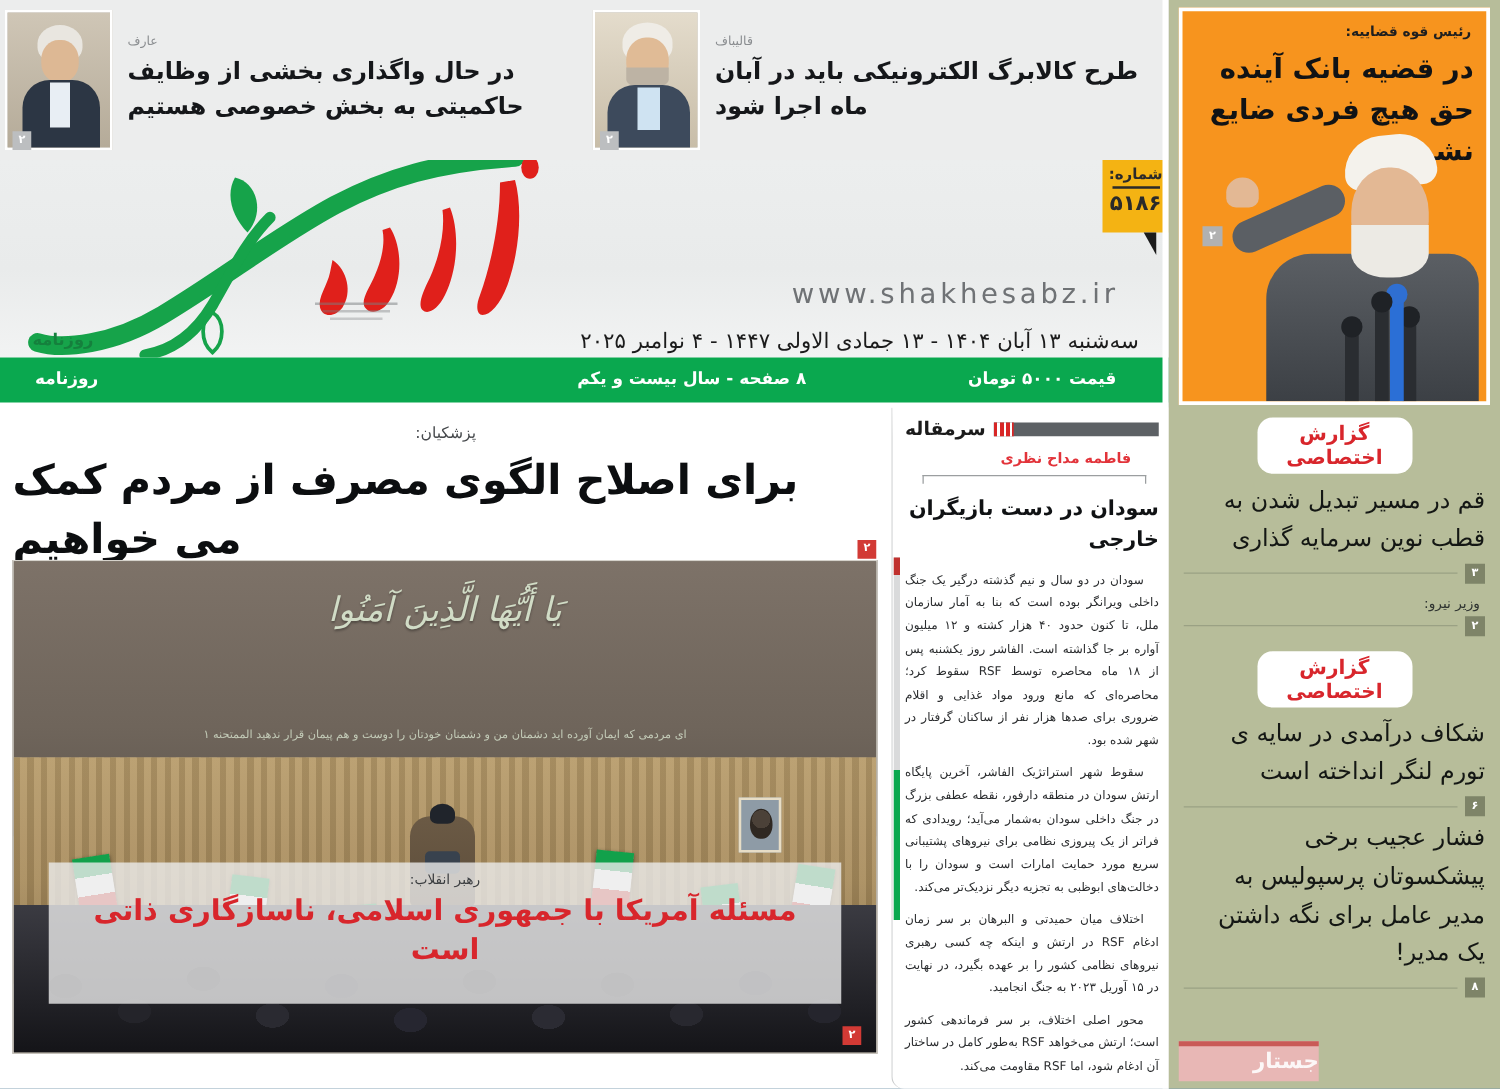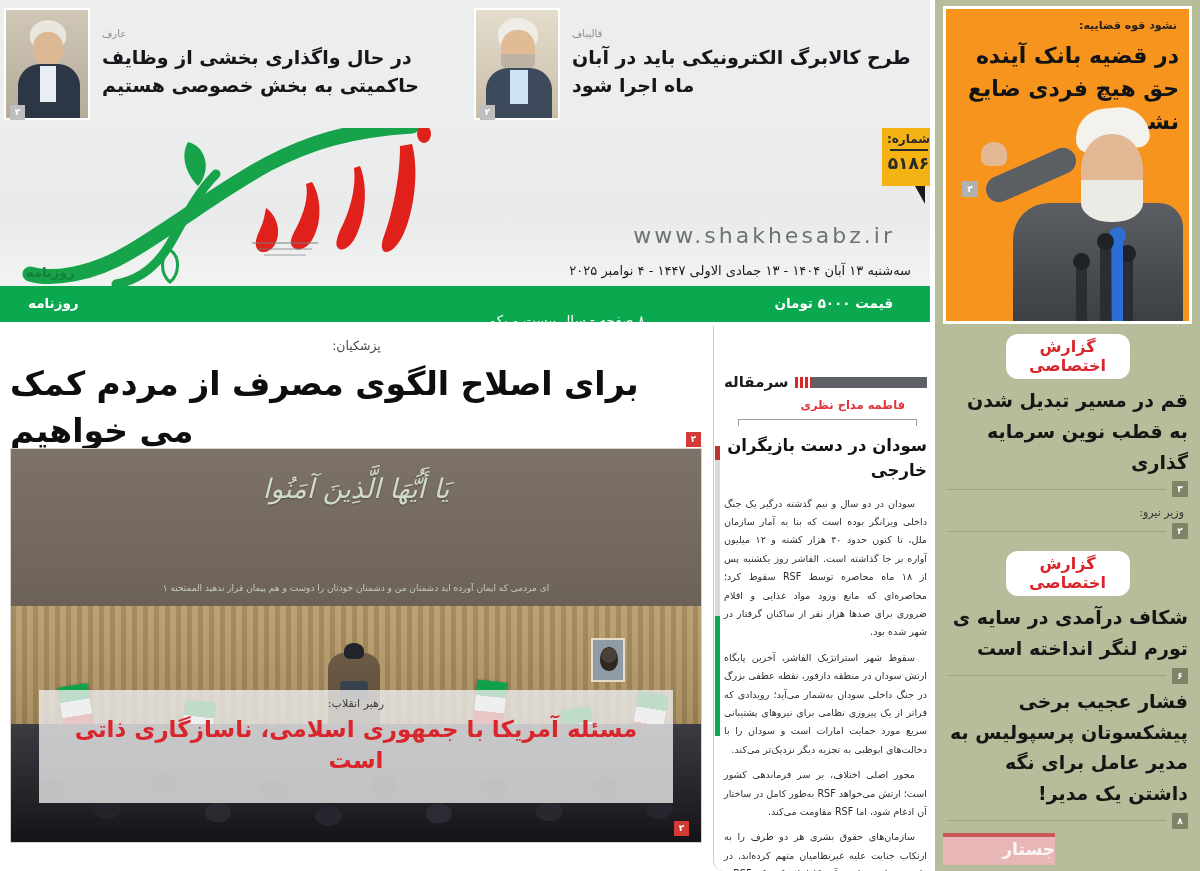--- a/index.html
+++ b/index.html
@@ -99,43 +99,43 @@
   }
   #logo-svg { position: absolute; left: 0; top: -4px; }
   #site-url {
     position: absolute; right: 40px; top: 95px;
     font-family: "DejaVu Sans", sans-serif;
     font-size: 22px; color: #6f7275;
     letter-spacing: 3px; direction: ltr;
   }
   #dateline {
     position: absolute; right: 24px; top: 135px;
-    font-size: 13px; color: #1b1b1b; direction: rtl;
+    font-size: 17px; color: #1b1b1b; direction: rtl;
   }
   #green-bar {
     position: absolute; left: 0; top: 286px;
     width: 935px; height: 36px;
     background: #0aa84f;
     color: #ffffff;
   }
   #green-bar .gb-price { position: absolute; right: 42px; top: 9px; font-size: 13.5px; font-weight: bold; }
-  #green-bar .gb-pages { position: absolute; right: 290px; top: 26px; font-size: 13.5px; font-weight: normal; }
+  #green-bar .gb-pages { position: absolute; right: 290px; top: 9px; font-size: 13.5px; font-weight: bold; }
   #green-bar .gb-kind  { position: absolute; left: 28px;  top: 9px; font-size: 13.5px; font-weight: bold; }
 
   
   #editorial {
     position: absolute; right: 0; top: 326px;
     width: 222px; height: 545px;
     border-left: 1px solid #c9cbcc;
     border-radius: 0 0 0 10px;
     padding: 8px 8px 0 10px;
     background: #ffffff;
     overflow: hidden;
   }
-  #ed-head { display: flex; flex-direction: row-reverse; align-items: center; gap: 6px; margin-top: 39px; }
+  #ed-head { display: flex; flex-direction: row-reverse; align-items: center; gap: 6px; }
   #ed-head .ed-label { font-size: 15px; font-weight: bold; color: #1b1b1b; white-space: nowrap; }
   #ed-head .ed-rule { flex: 1 1 auto; height: 11px; background: #5d6165; position: relative; }
   #ed-head .ed-rule::after {
     content: ""; position: absolute; left: 0; top: 0; width: 16px; height: 11px;
     background: repeating-linear-gradient(90deg,#d82626 0 3px,#ffffff 3px 5px);
   }
   #ed-author {
     margin-top: 7px; text-align: right; padding-right: 22px;
     font-size: 11.5px; font-weight: bold; color: #e2333a;
   }
@@ -382,21 +382,21 @@
     border-radius: 12px;
     text-align: center;
     font-size: 16px; font-weight: bold; color: #d8262c;
     padding: 3px 0 4px 0;
   }
   .sb-item { position: relative; padding: 0 4px 2px 4px; }
   .sb-item .it-kicker {
     text-align: right; font-size: 11px; color: #2e3330; margin: 7px 4px 0 0;
   }
   .sb-item .it-title {
-    text-align: right; font-size: 19px; font-weight: bold; color: #141714;
+    text-align: right; font-size: 19px; font-weight: normal; color: #141714;
     line-height: 1.62; padding-left: 2px;
   }
   .sb-item .it-foot {
     display: flex; align-items: center; gap: 6px;
     margin-top: 4px;
   }
   .sb-item .it-badge {
     width: 16px; height: 16px; background: #7e8468; color: #ffffff;
     font-size: 9px; line-height: 16px; text-align: center; font-weight: bold;
     flex: 0 0 16px;
@@ -517,20 +517,21 @@
         <div class="ed-rule"></div>
       </div>
 
       <div id="ed-author">فاطمه مداح نظری</div>
       <div id="ed-divider"></div>
       <div id="ed-title">سودان در دست بازیگران خارجی</div>
 
       <div id="ed-body">
         <p>سودان در دو سال و نیم گذشته درگیر یک جنگ داخلی ویرانگر بوده است که بنا به آمار سازمان ملل، تا کنون حدود ۴۰ هزار کشته و ۱۲ میلیون آواره بر جا گذاشته است. الفاشر روز یکشنبه پس از ۱۸ ماه محاصره توسط RSF سقوط کرد؛ محاصره‌ای که مانع ورود مواد غذایی و اقلام ضروری برای صدها هزار نفر از ساکنان گرفتار در شهر شده بود.</p>
         <p>سقوط شهر استراتژیک الفاشر، آخرین پایگاه ارتش سودان در منطقه دارفور، نقطه عطفی بزرگ در جنگ داخلی سودان به‌شمار می‌آید؛ رویدادی که فراتر از یک پیروزی نظامی برای نیروهای پشتیبانی سریع مورد حمایت امارات است و سودان را با دخالت‌های ابوظبی به تجزیه دیگر نزدیک‌تر می‌کند.</p>
+        <p>اختلاف میان حمیدتی و البرهان بر سر زمان ادغام RSF در ارتش و اینکه چه کسی رهبری نیروهای نظامی کشور را بر عهده بگیرد، در نهایت در ۱۵ آوریل ۲۰۲۳ به جنگ انجامید.</p>
         <p>محور اصلی اختلاف، بر سر فرماندهی کشور است؛ ارتش می‌خواهد RSF به‌طور کامل در ساختار آن ادغام شود، اما RSF مقاومت می‌کند.</p>
         <p>سازمان‌های حقوق بشری هر دو طرف را به ارتکاب جنایت علیه غیرنظامیان متهم کرده‌اند. در ژانویه، وزارت خارجه آمریکا اعلام کرد که RSF و گروه‌های مسلح متحد آن در دارفور مرتکب «نسل کشی» شده‌اند.</p>
 
       </div>
     </div>
 
     <div id="lead">
       <div id="lead-kicker">پزشکیان:</div>
       <div id="lead-title">برای اصلاح الگوی مصرف از مردم کمک می خواهیم</div>
       <div id="lead-pagebadge">۲</div>
@@ -563,21 +564,21 @@
       </div>
     </div>
 
   </div>
 
   <div id="gutter"></div>
 
   <div id="sidebar">
 
     <div id="sb-orange">
-      <div class="sb-kicker">نشود قوه قضاییه:</div>
+      <div class="sb-kicker">رئیس قوه قضاییه:</div>
       <div class="sb-title">در قضیه بانک آینده حق هیچ فردی ضایع نشود</div>
       <div class="sb-badge">۲</div>
 
       <div class="cleric">
         <div class="body"></div>
         <div class="arm"></div>
         <div class="hand"></div>
         <div class="turban"></div>
         <div class="face"></div>
         <div class="beard"></div>

